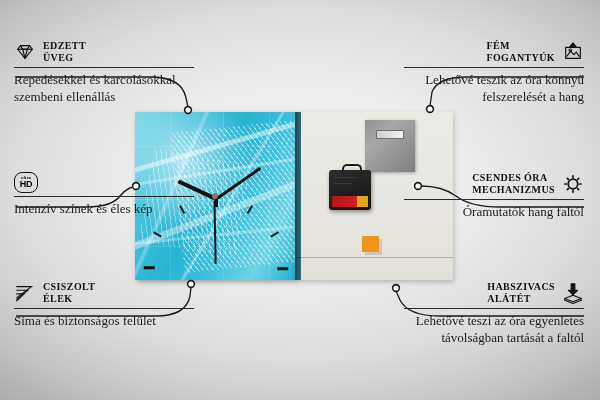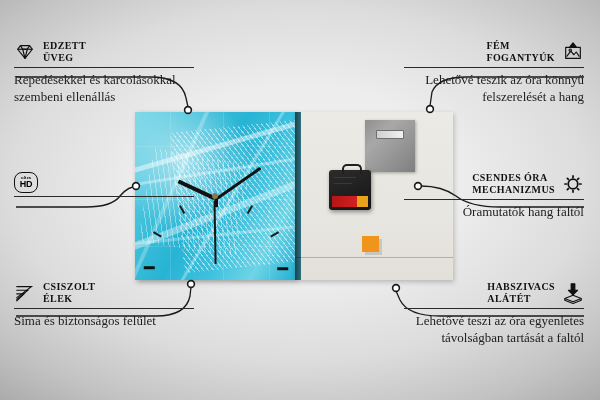--- a/index.html
+++ b/index.html
@@ -252,20 +252,21 @@
   </div>
 
   <div class="feat left" id="feat-print">
     <div class="head">
       <div class="ic hdbadge">
         <b>ultra</b>
         <u>HD</u>
       </div>
     </div>
     <div class="rule"></div>
+    <div class="desc">Intenzív színek és éles kép</div>
   </div>
 
   <div class="feat left" id="feat-edges">
     <div class="head">
       <svg class="ic" viewBox="0 0 24 24">
         <g fill="none" stroke="#111" stroke-width="1.25" stroke-linecap="round">
           <path d="M3 5 L19 5 L3 17"></path>
           <path d="M3 9 L15 9 L3 19"></path>
           <path d="M3 13 L11 13 L3 20.5"></path>
         </g>

